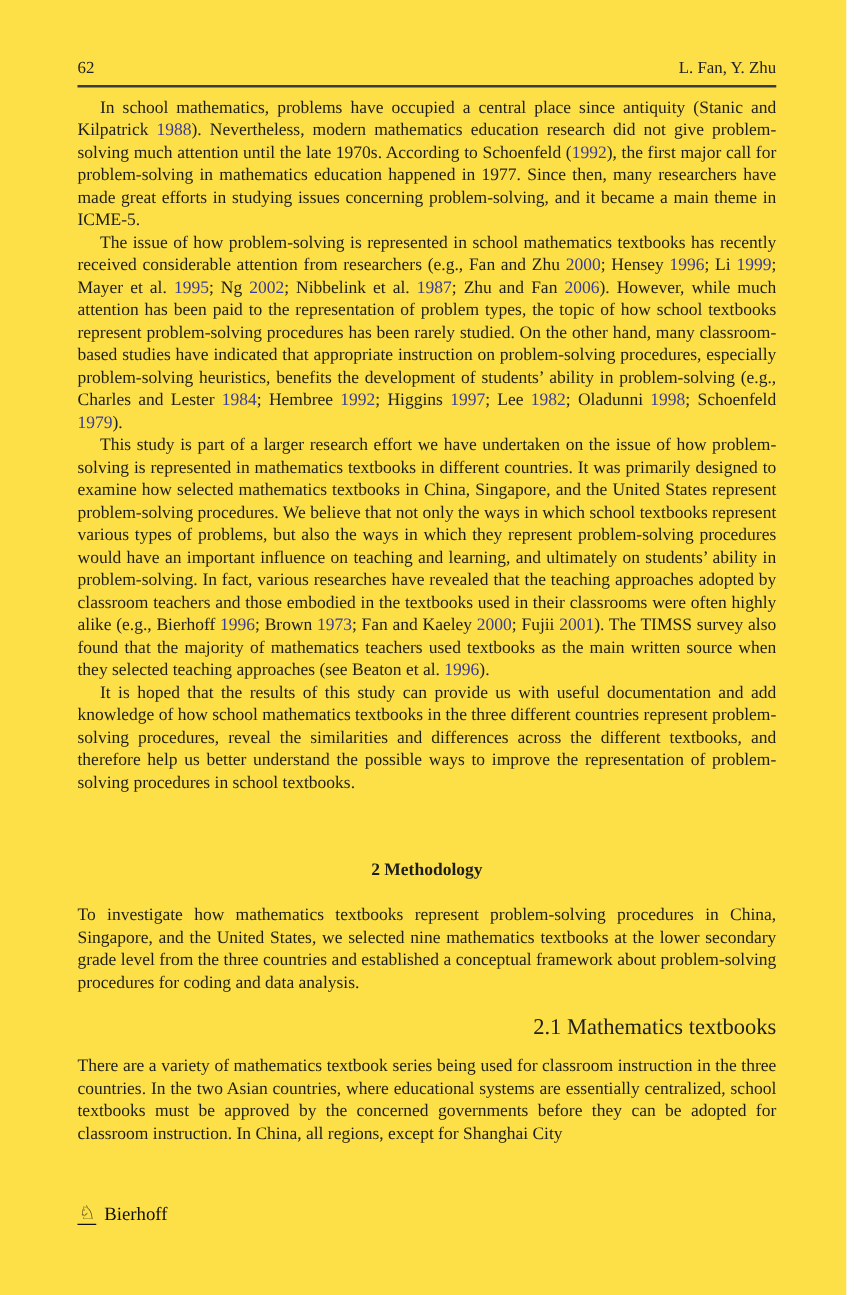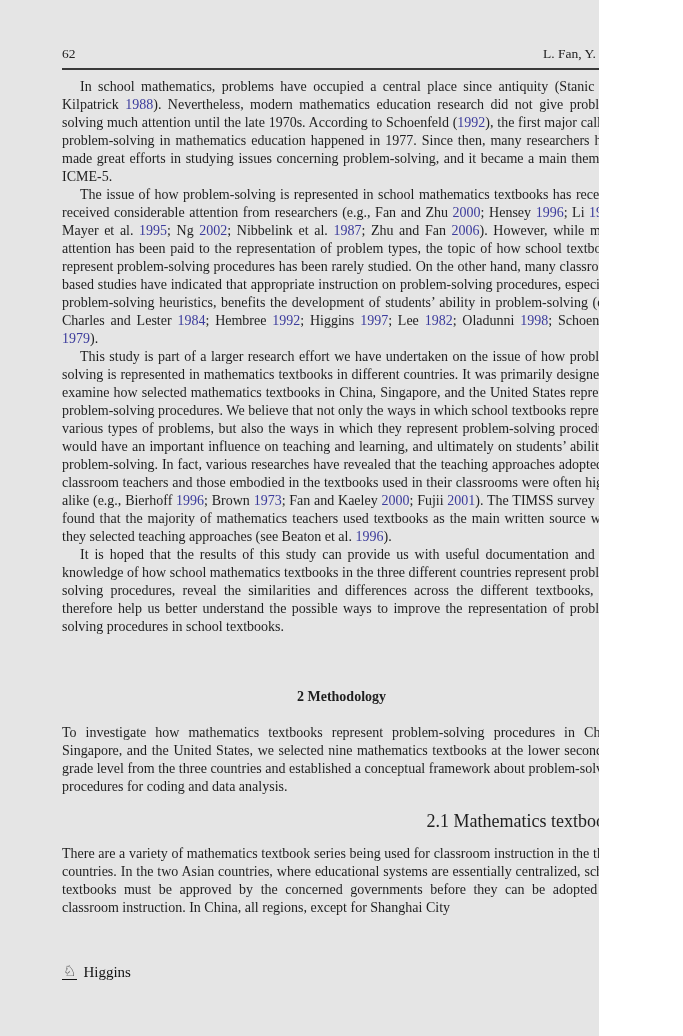--- a/index.html
+++ b/index.html
@@ -3,22 +3,22 @@
 <meta charset="utf-8">
 <style>
   :root{
     --text:#1e1e1e;
     --link:#3b3b9c;
     --rule:#3a3a3a;
   }
   html,body{margin:0;padding:0;background:#ffffff;}
   .page{
     position:relative;
-    width:599px;height:1036px;
-    background:#e5e5e5;
+    width:677px;height:1036px;
+    background:#fde047;
     overflow:hidden;
     font-family:"Liberation Serif","DejaVu Serif",serif;
     color:var(--text);
   }
   .margins{position:absolute;left:62px;width:559px;top:46px;}
   .running-head{
     display:flex;justify-content:space-between;align-items:baseline;
     font-size:13.5px;line-height:15px;color:#222;
   }
   .head-rule{
@@ -73,15 +73,15 @@
         <p class="para indent"><span>It is hoped that the results of this study can provide us with useful documentation and add knowledge of how school mathematics textbooks in the three different countries represent problem-solving procedures, reveal the similarities and differences across the different textbooks, and therefore help us better understand the possible ways to improve the representation of problem-solving procedures in school textbooks.</span></p>
         <h2 class="sect">2 Methodology</h2>
         <p class="para"><span>To investigate how mathematics textbooks represent problem-solving procedures in China, Singapore, and the United States, we selected nine mathematics textbooks at the lower secondary grade level from the three countries and established a conceptual framework about problem-solving procedures for coding and data analysis.</span></p>
         <h3 class="subsect">2.1 Mathematics textbooks</h3>
         <p class="para"><span>There are a variety of mathematics textbook series being used for classroom instruction in the three countries. In the two Asian countries, where educational systems are essentially centralized, school textbooks must be approved by the concerned governments before they can be adopted for classroom instruction. In China, all regions, except for Shanghai City</span></p>
       </div>
   </div>
 
   <div class="footer">
     <span class="springer-logo">♘</span>
-    <span>Higgins</span>
+    <span>Bierhoff</span>
   </div>
 </div>
 
 </body></html>

